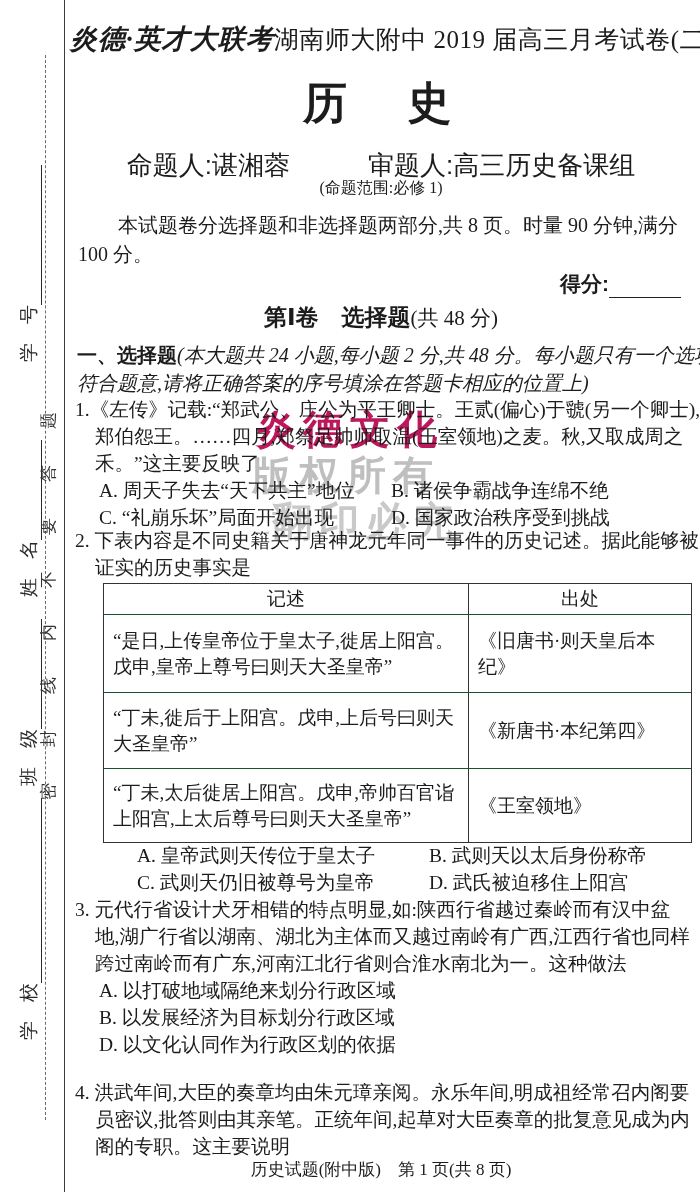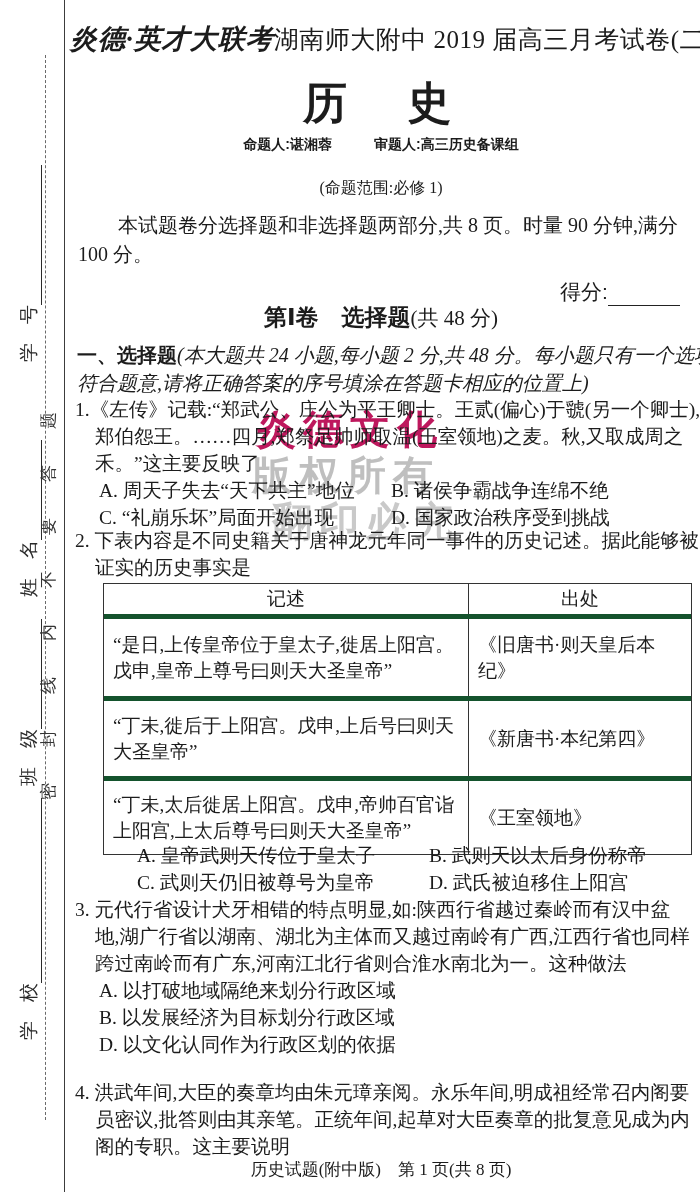--- a/index.html
+++ b/index.html
@@ -37,30 +37,30 @@
   .wm2{left:252px;top:448px;color:#bfbfbf;}
   .wm3{left:272px;top:494px;color:#c9c9c9;}
   
   .content *{z-index:1;}
   .hline{position:absolute;left:70px;top:21px;width:622px;text-align:center;
     white-space:nowrap;}
   .hline .brand{font-size:27px;font-weight:bold;font-style:italic;letter-spacing:1px;}
   .hline .rest{font-size:25px;letter-spacing:.5px;}
   .main-title{position:absolute;left:70px;top:74px;width:622px;text-align:center;
     font-size:44px;font-weight:bold;letter-spacing:8px;}
-  .authors{position:absolute;left:70px;top:136px;width:622px;text-align:center;
-    font-size:14px;font-weight:bold;
+  .authors{position:absolute;left:70px;top:148px;width:622px;text-align:center;
+    font-size:26px;font-weight:normal;
     font-family:"Liberation Sans","DejaVu Sans",sans-serif;}
   .scope{position:absolute;left:70px;top:178px;width:622px;text-align:center;
     font-size:16px;}
   .intro1{position:absolute;left:78px;top:212px;width:616px;font-size:20px;
     text-indent:2em;white-space:nowrap;}
   .intro2{position:absolute;left:78px;top:241px;width:616px;font-size:20px;
     white-space:nowrap;}
-  .score{position:absolute;left:560px;top:278px;font-size:21px;font-weight:normal;
+  .score{position:absolute;left:560px;top:270px;font-size:21px;font-weight:bold;
     font-family:"Liberation Sans","DejaVu Sans",sans-serif;white-space:nowrap;}
   .score-blank{display:inline-block;width:72px;height:18px;
     border-bottom:1.5px solid #222;vertical-align:bottom;}
   .section{position:absolute;left:70px;top:302px;width:622px;text-align:center;
     white-space:nowrap;}
   .section .sb{font-size:23px;font-weight:bold;
     font-family:"Liberation Sans","DejaVu Sans",sans-serif;}
   .section .sp{font-size:21px;}
   .instr{position:absolute;left:77px;top:341px;width:622px;font-size:20px;
     line-height:28px;}
@@ -71,21 +71,21 @@
   .qblock{position:absolute;left:75px;width:622px;font-size:19.5px;
     line-height:27px;}
   .q1{top:396px;} .q2{top:527px;} .q3{top:896px;} .q4{top:1079px;}
   .tline{white-space:nowrap;}
   .cont{padding-left:20px;}
   .opts2{display:grid;grid-template-columns:292px 1fr;padding-left:24px;}
   .opts1{padding-left:24px;}
   
   .tbl{position:absolute;left:103px;top:583px;width:589px;
     border:1.5px solid #333;box-sizing:border-box;font-size:19px;background:transparent;}
-  .tr{display:grid;grid-template-columns:364px 1fr;border-top:5px solid #14532d;}
+  .tr{display:grid;grid-template-columns:364px 1fr;border-top:1px solid #14532d;}
   .tr:first-child{border-top:none;}
   .td{display:flex;align-items:center;padding:4px 6px 4px 9px;box-sizing:border-box;
     line-height:26px;}
   .td.c2{border-left:1px solid #333;padding-left:9px;}
   .tr.head{height:30px;}
   .tr.head .td{justify-content:center;padding:0;}
   .tr.r1{height:77px;} .tr.r2{height:75px;} .tr.r3{height:73px;}
   .q2opts{position:absolute;left:99px;top:842px;width:594px;font-size:19.5px;
     line-height:27px;display:grid;grid-template-columns:292px 1fr;margin-left:38px;}
   .footer{position:absolute;left:70px;top:1158px;width:622px;text-align:center;

